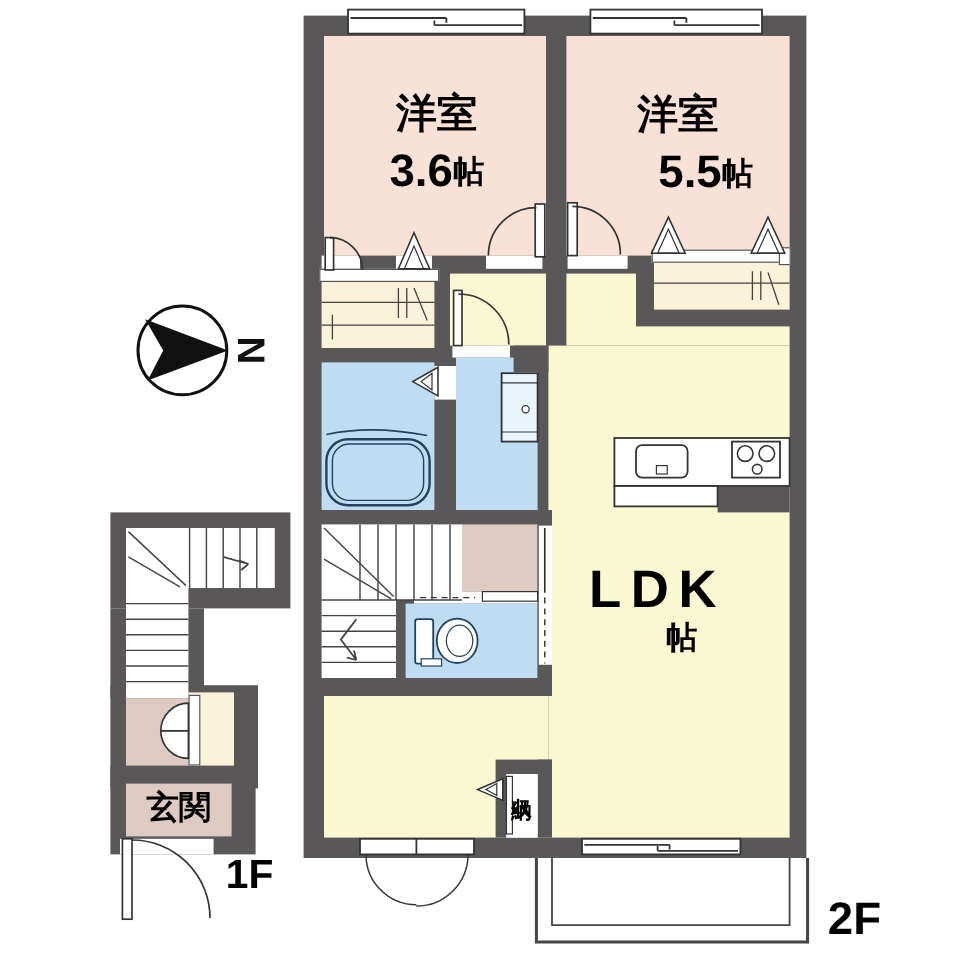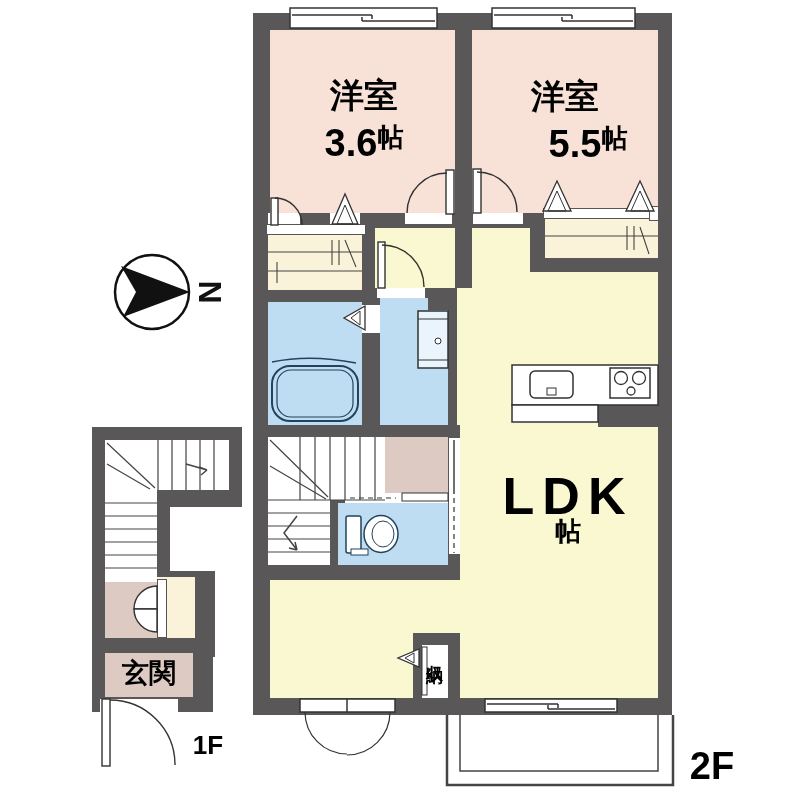--- a/index.html
+++ b/index.html
@@ -5,21 +5,21 @@
   html,body{margin:0;padding:0;background:#fff}
   #plan{position:relative;width:800px;height:800px;background:#fff;overflow:hidden;
         font-family:"Liberation Sans","DejaVu Sans",sans-serif;color:#000;font-weight:bold}
   .w{position:absolute;background:var(--wall)}
   .bedroom{position:absolute;background:var(--bedroom)}
   .ldk{position:absolute;background:var(--ldk)}
   .closet{position:absolute;background:var(--closet)}
   .wet{position:absolute;background:var(--wet)}
   .entry{position:absolute;background:var(--entry)}
   .white{position:absolute;background:#fff}
-  .lbl{position:absolute;display:flex;align-items:flex-start;justify-content:center;white-space:nowrap;line-height:1}
+  .lbl{position:absolute;display:flex;align-items:center;justify-content:center;white-space:nowrap;line-height:1}
   .nm{font-size:34px}
   .sz{font-size:38px}
   .un{font-size:26px}
   .vtext{position:absolute;writing-mode:vertical-rl;text-orientation:upright;font-size:17px;line-height:1;letter-spacing:2px}
   svg{position:absolute;left:0;top:0}
 </style>
 </head>
 <body>
 
 <div id="plan">
@@ -195,30 +195,30 @@
     <span class="sz">3.6</span>
       <span class="un">帖</span>
   </div>
   <div class="lbl" style="left:499px;top:79px;width:132px">
     <span class="nm">洋室</span>
   </div>
   <div class="lbl" style="left:517px;top:125px;width:142px">
     <span class="sz">5.5</span>
       <span class="un">帖</span>
   </div>
-  <div class="lbl" style="left:494px;top:470px;width:148px;font-size:52px;letter-spacing:8px">
+  <div class="lbl" style="left:474px;top:470px;width:148px;font-size:44px;letter-spacing:8px">
     <span>LDK</span>
   </div>
   <div class="lbl" style="left:494px;top:518px;width:148px">
       <span class="un">帖</span>
   </div>
   <div class="lbl" style="left:105px;top:660px;width:88px;font-size:27px">
     <span>玄関</span>
   </div>
   <div class="vtext" style="left:426px;top:651px">収納</div>
-  <div class="lbl" style="left:178px;top:732px;width:60px;font-size:26px">
+  <div class="lbl" style="left:178px;top:712px;width:60px;font-size:34px">
     <span>1F</span>
   </div>
   <div class="lbl" style="left:682px;top:747px;width:60px;font-size:38px">
     <span>2F</span>
   </div>
 
 </div>
 
 </body></html>

